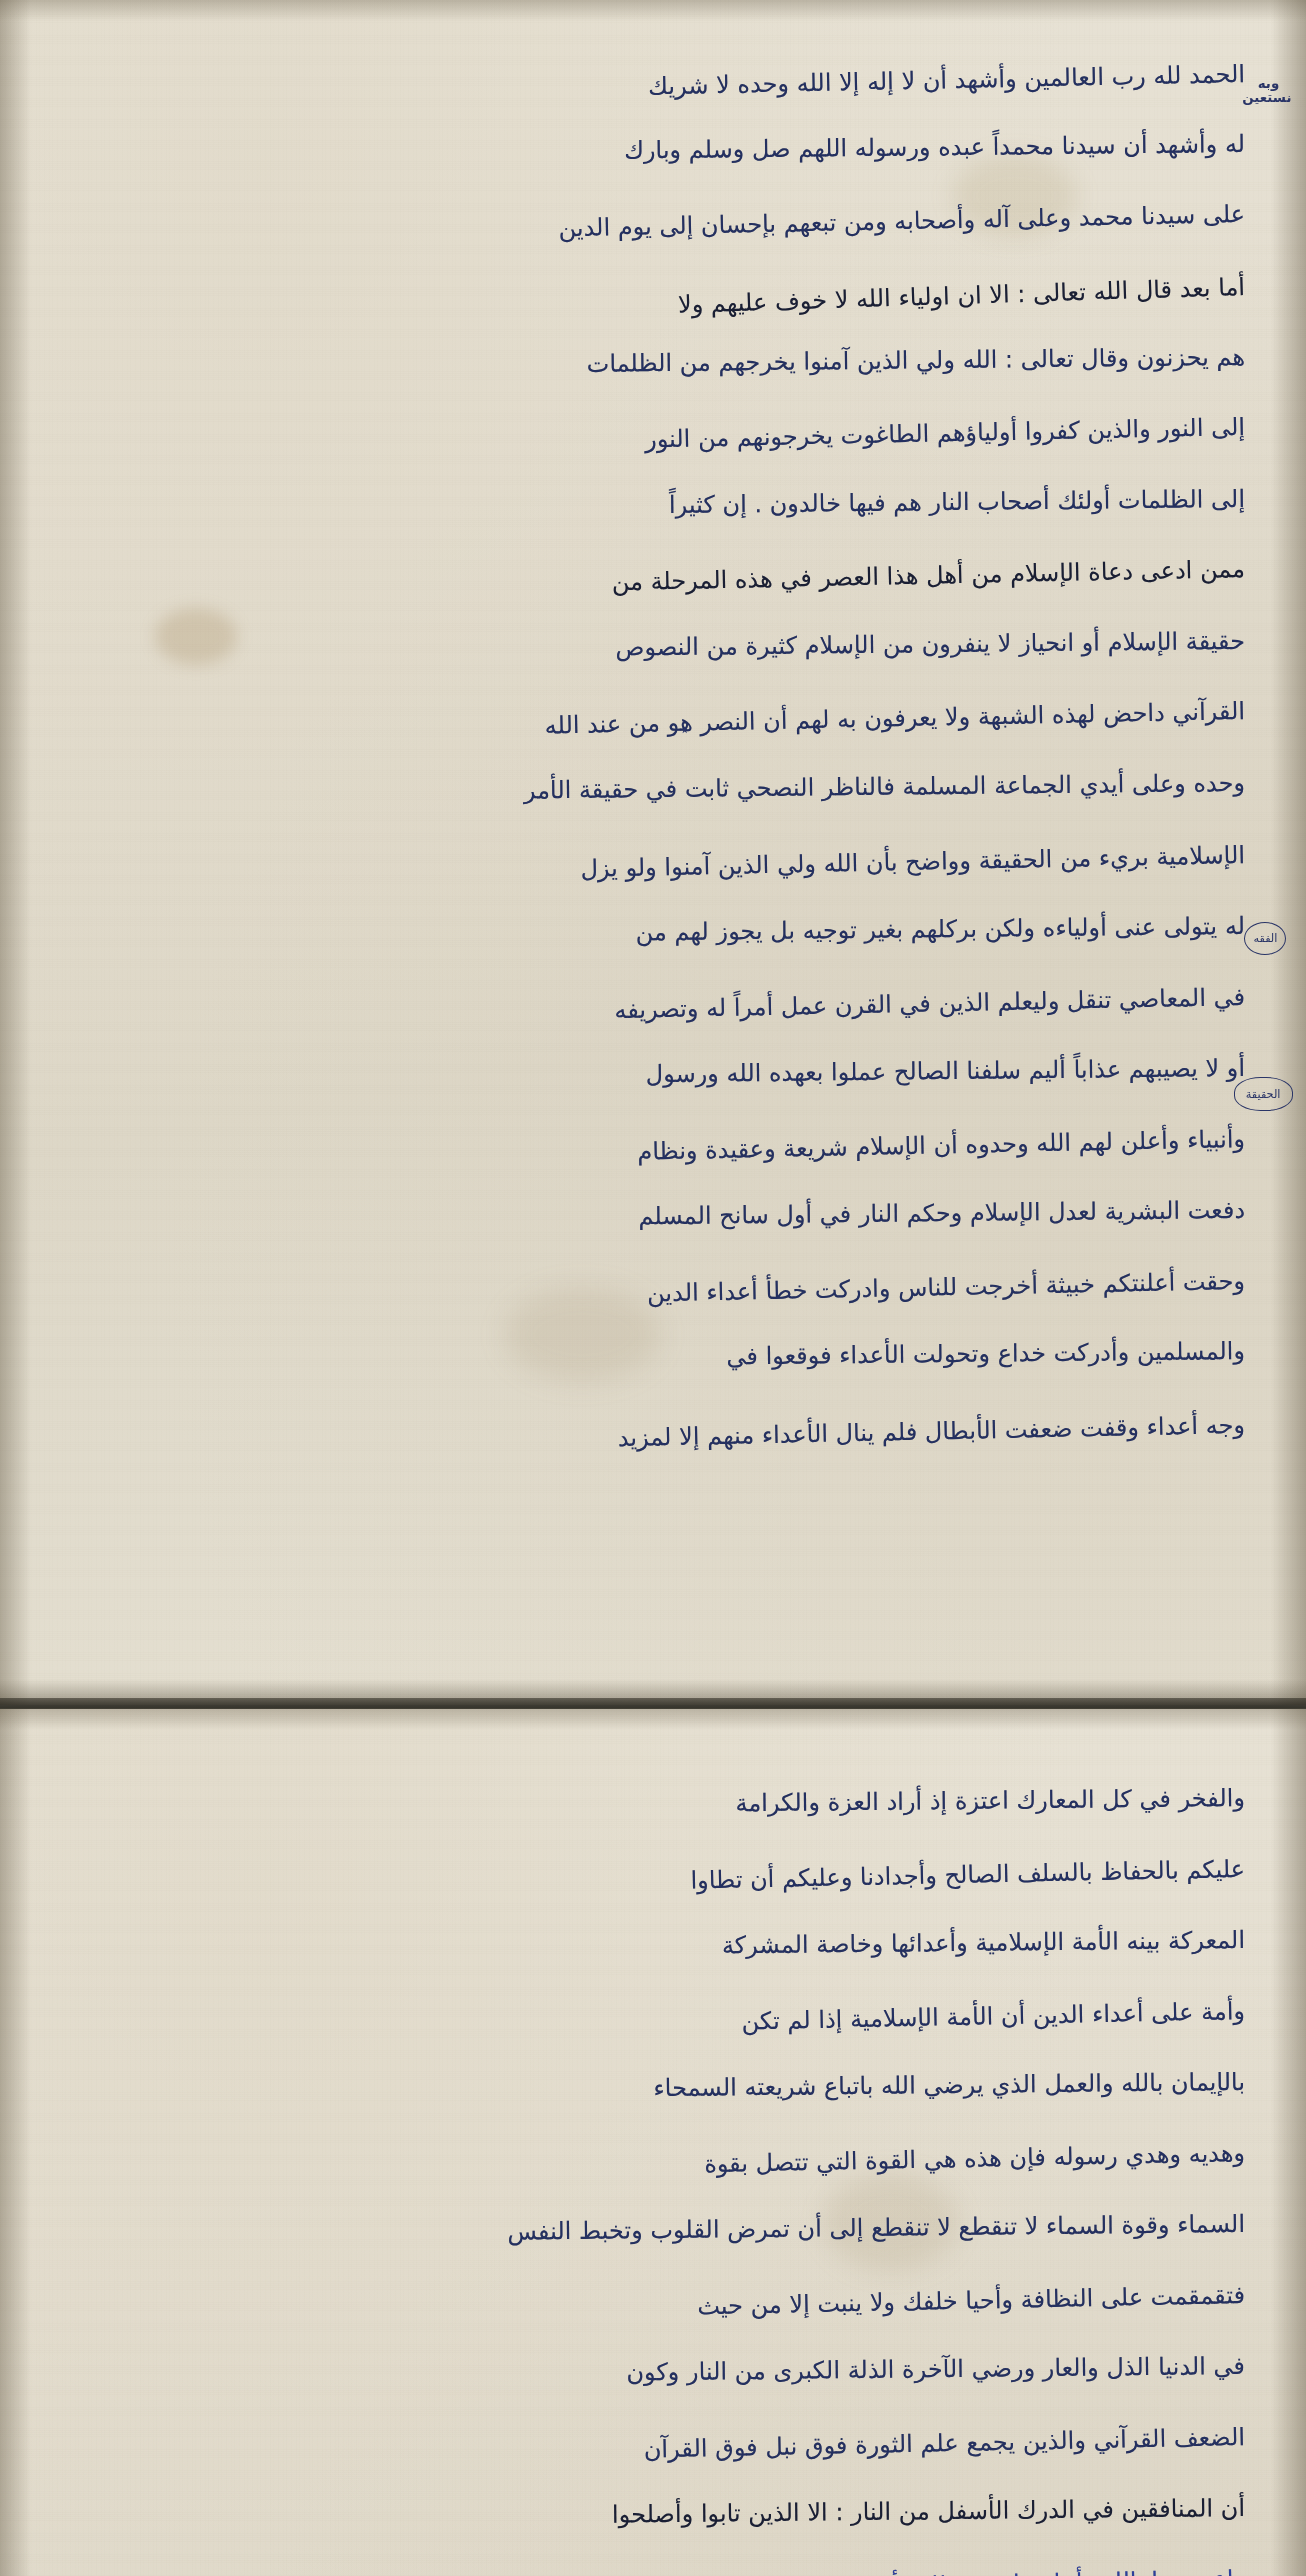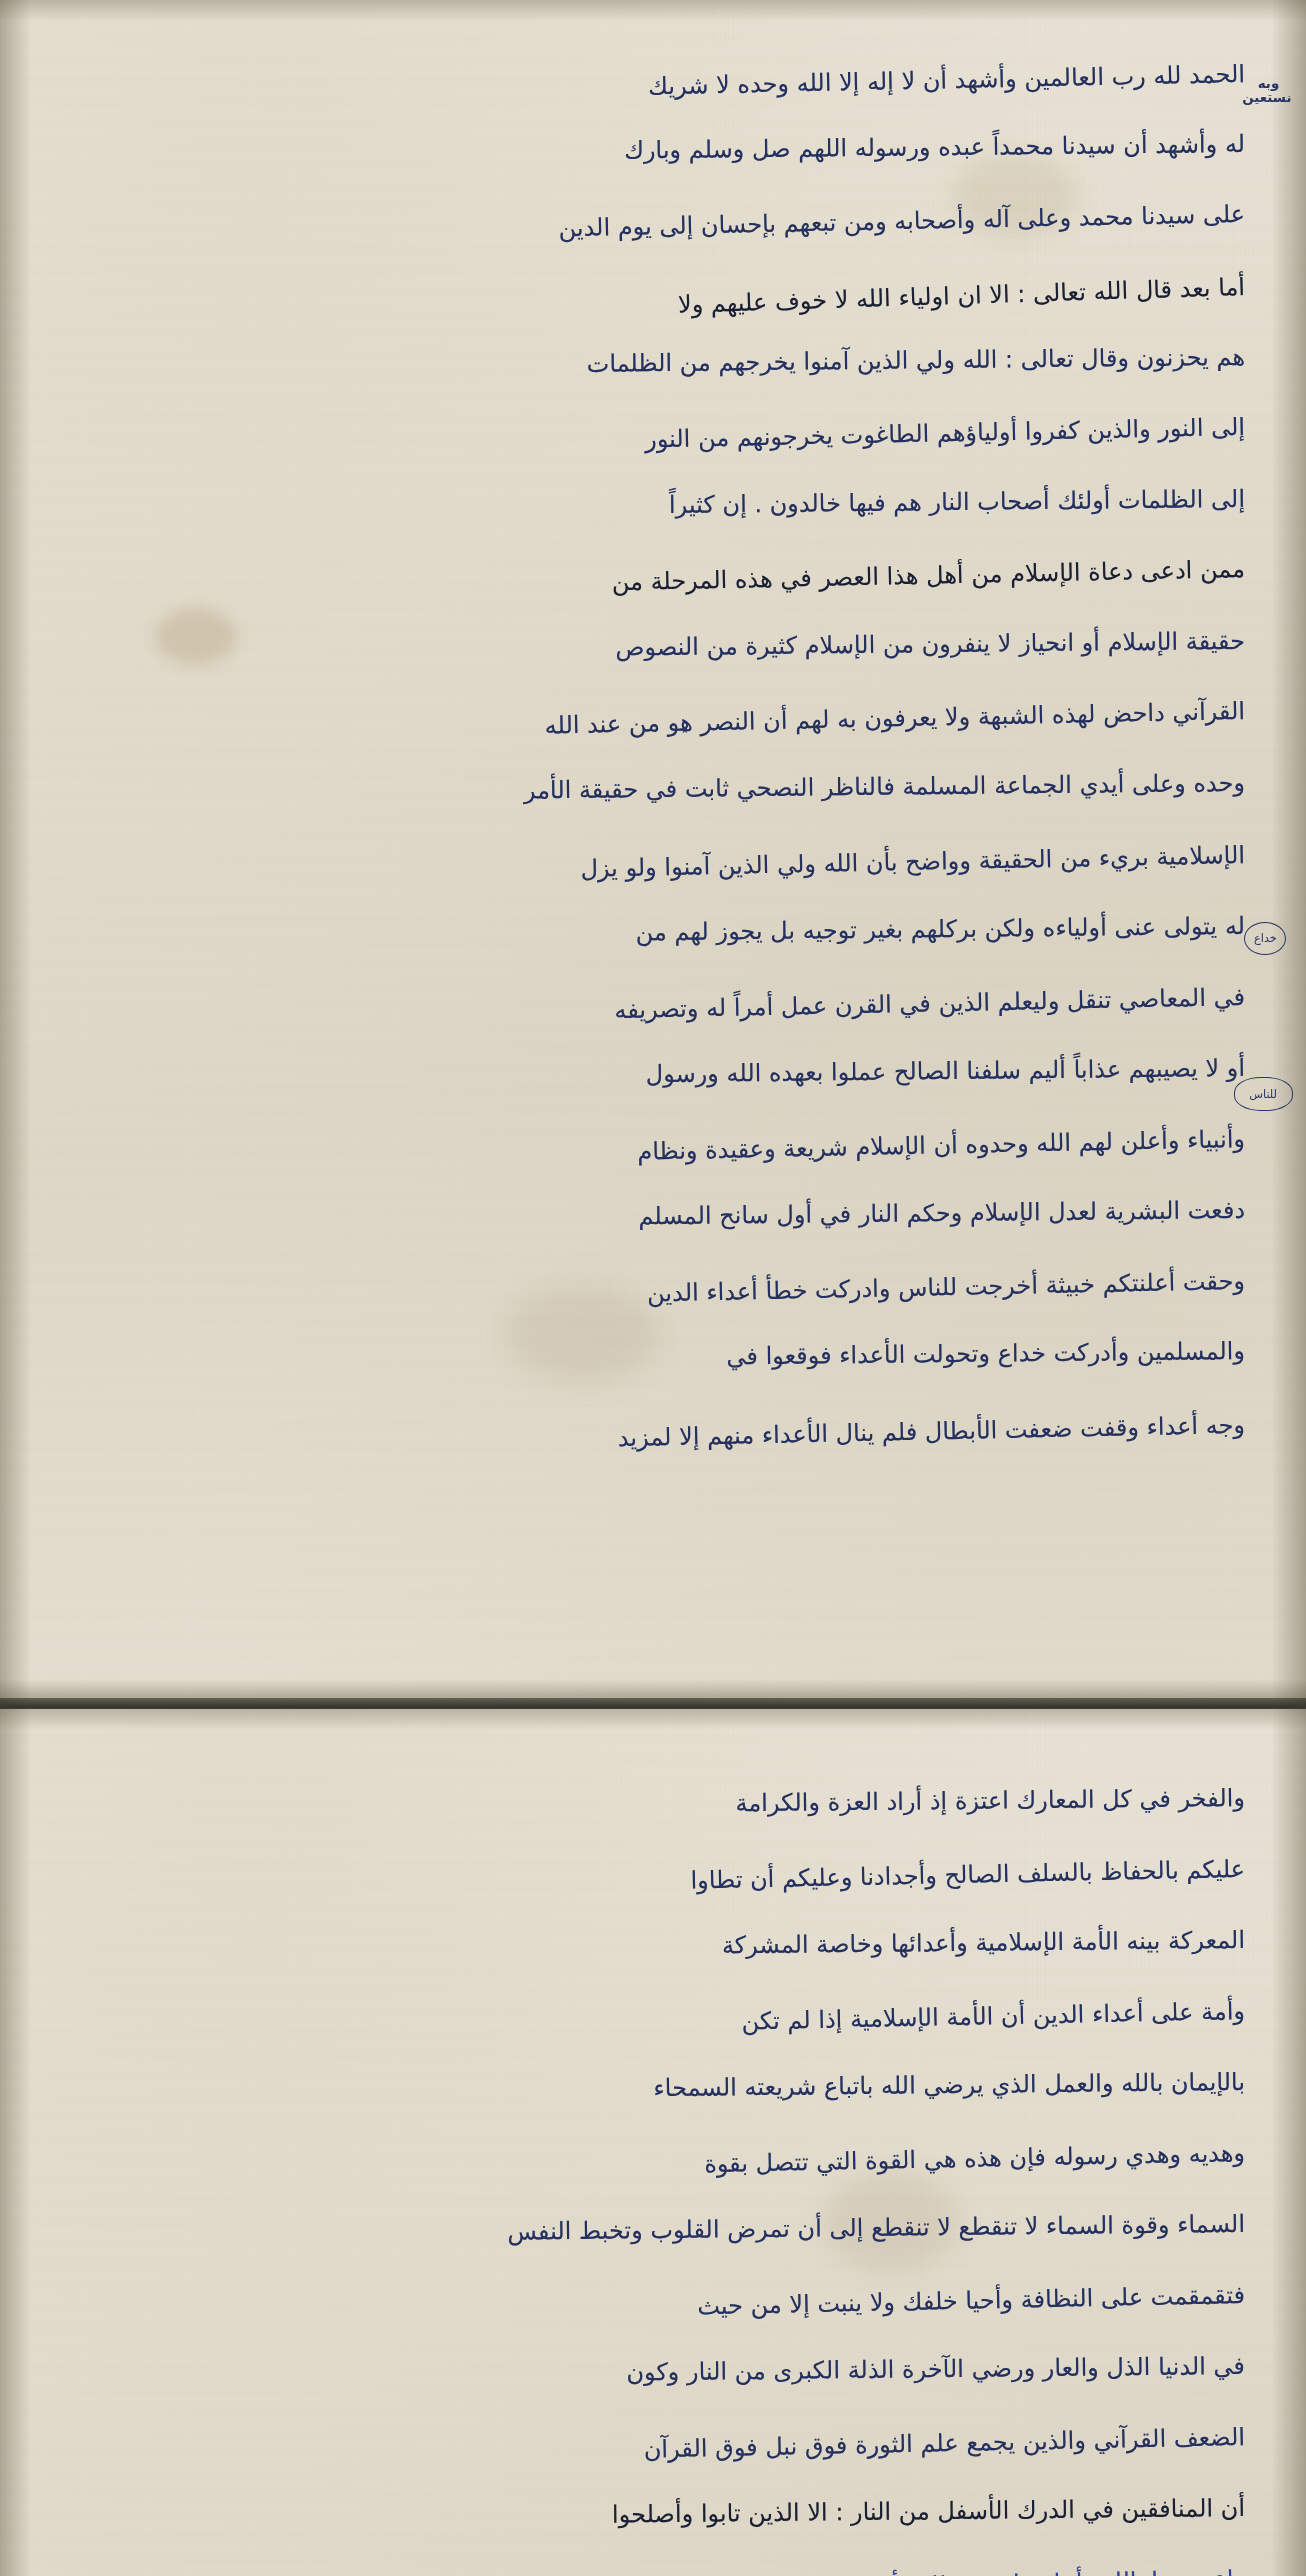--- a/index.html
+++ b/index.html
@@ -207,23 +207,23 @@
         <span>والمسلمين وأدركت خداع وتحولت الأعداء فوقعوا في</span>
       </div>
       <div class="hw-line tilt-a ink-blue" style="margin-top:49px;">
         <span>وجه أعداء وقفت ضعفت الأبطال فلم ينال الأعداء منهم إلا لمزيد</span>
       </div>
     </div>
 
     <div class="margin-note" style="right:15.5px; top:77px; width:46px;font-weight:bold;">وبه
 نستعين</div>
 
-    <div class="circle-note" style="right:20.6px; top:922px; width:40px; height:31px;">خداع</div>
-
-    <div class="circle-note" style="right:14.4px; top:1077px; width:57px; height:32px; border-radius:45%;">للناس</div>
+    <div class="circle-note" style="right:20.6px; top:922px; width:40px; height:31px;">الفقه</div>
+
+    <div class="circle-note" style="right:14.4px; top:1077px; width:57px; height:32px; border-radius:45%;">الحقيقة</div>
 
     <div class="insert-mark" style="right:618px; top:721px;">٭</div>
   </div>
 
   <div class="gap-shadow"></div>
 
   <div class="sheet sheet-bottom">
     <div class="grain"></div>
     <div class="edge-shadow-l"></div>
     <div class="edge-shadow-r"></div>

